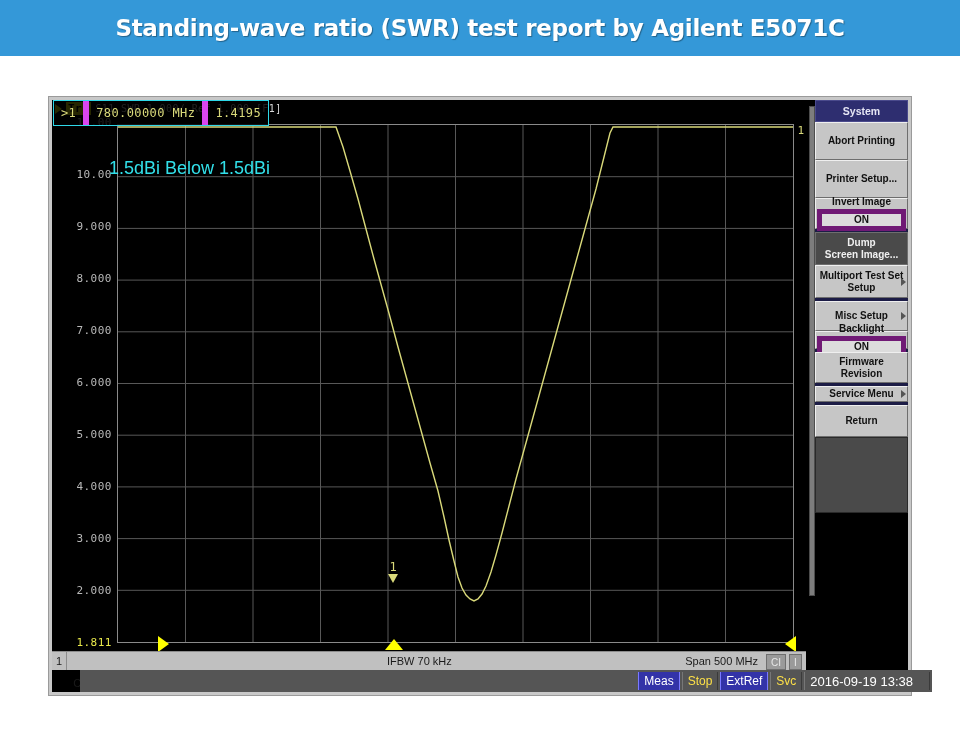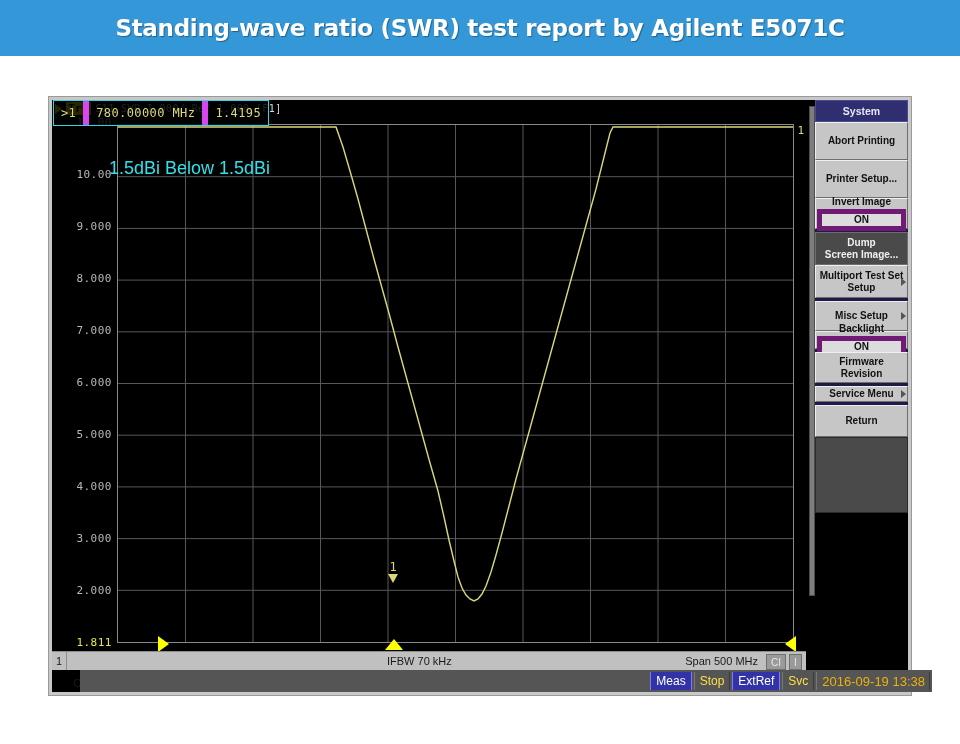--- a/index.html
+++ b/index.html
@@ -181,21 +181,21 @@
   .status-bar{
     position:absolute;left:0;top:570px;width:852px;height:22px;
     background:#555555;display:flex;align-items:center;justify-content:flex-end;
     font-family:"Liberation Sans",sans-serif;box-sizing:border-box;margin-left:28px;
   }
   .st{
     height:18px;margin-right:2px;padding:0 5px;display:flex;align-items:center;
     font-size:12px;color:#fde047;border-left:1px solid #777;border-right:1px solid #3a3a3a;
   }
   .st.on{background:#3333a8;color:#ffffff;border-color:#7a7aff;}
-  .st.time{color:#eab308;padding-right:4px;font-size:13px;}
+  .st.time{color:#ffffff;padding-right:16px;font-size:13px;}
 </style>
 </head>
 <body>
 
 <div class="banner">
   <div class="banner-title">Standing-wave ratio (SWR) test report by Agilent E5071C</div>
 </div>
 
 <div class="vna-outer">
   <div class="vna-screen">

